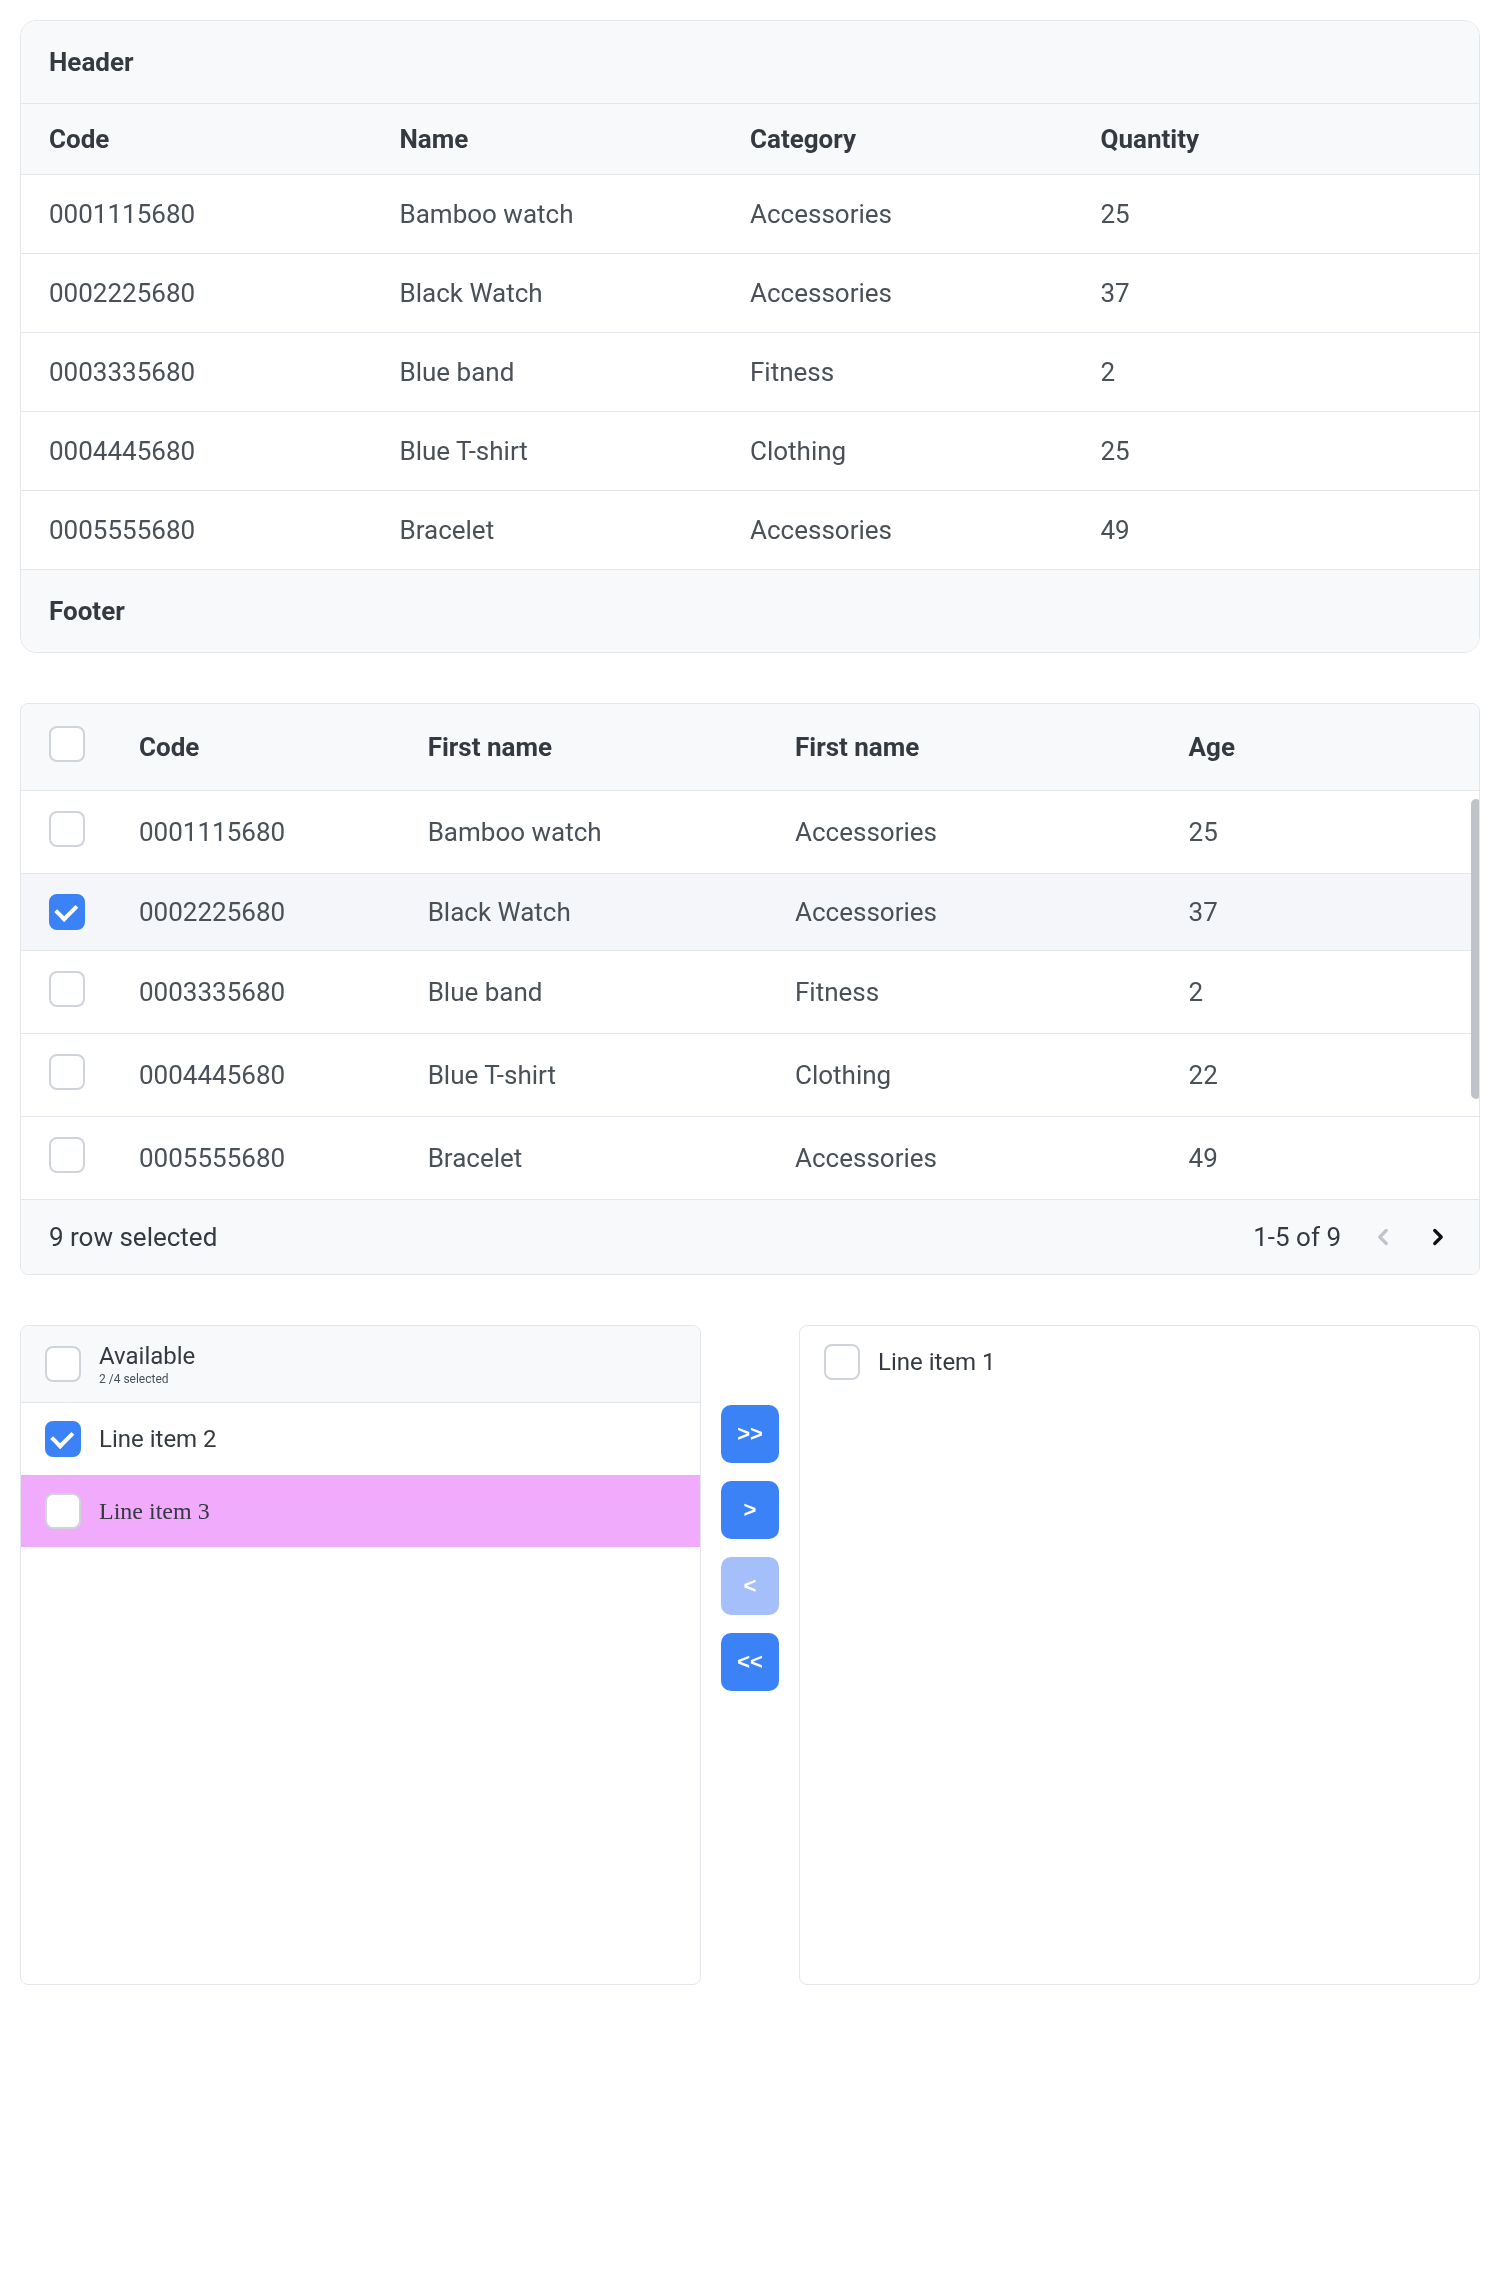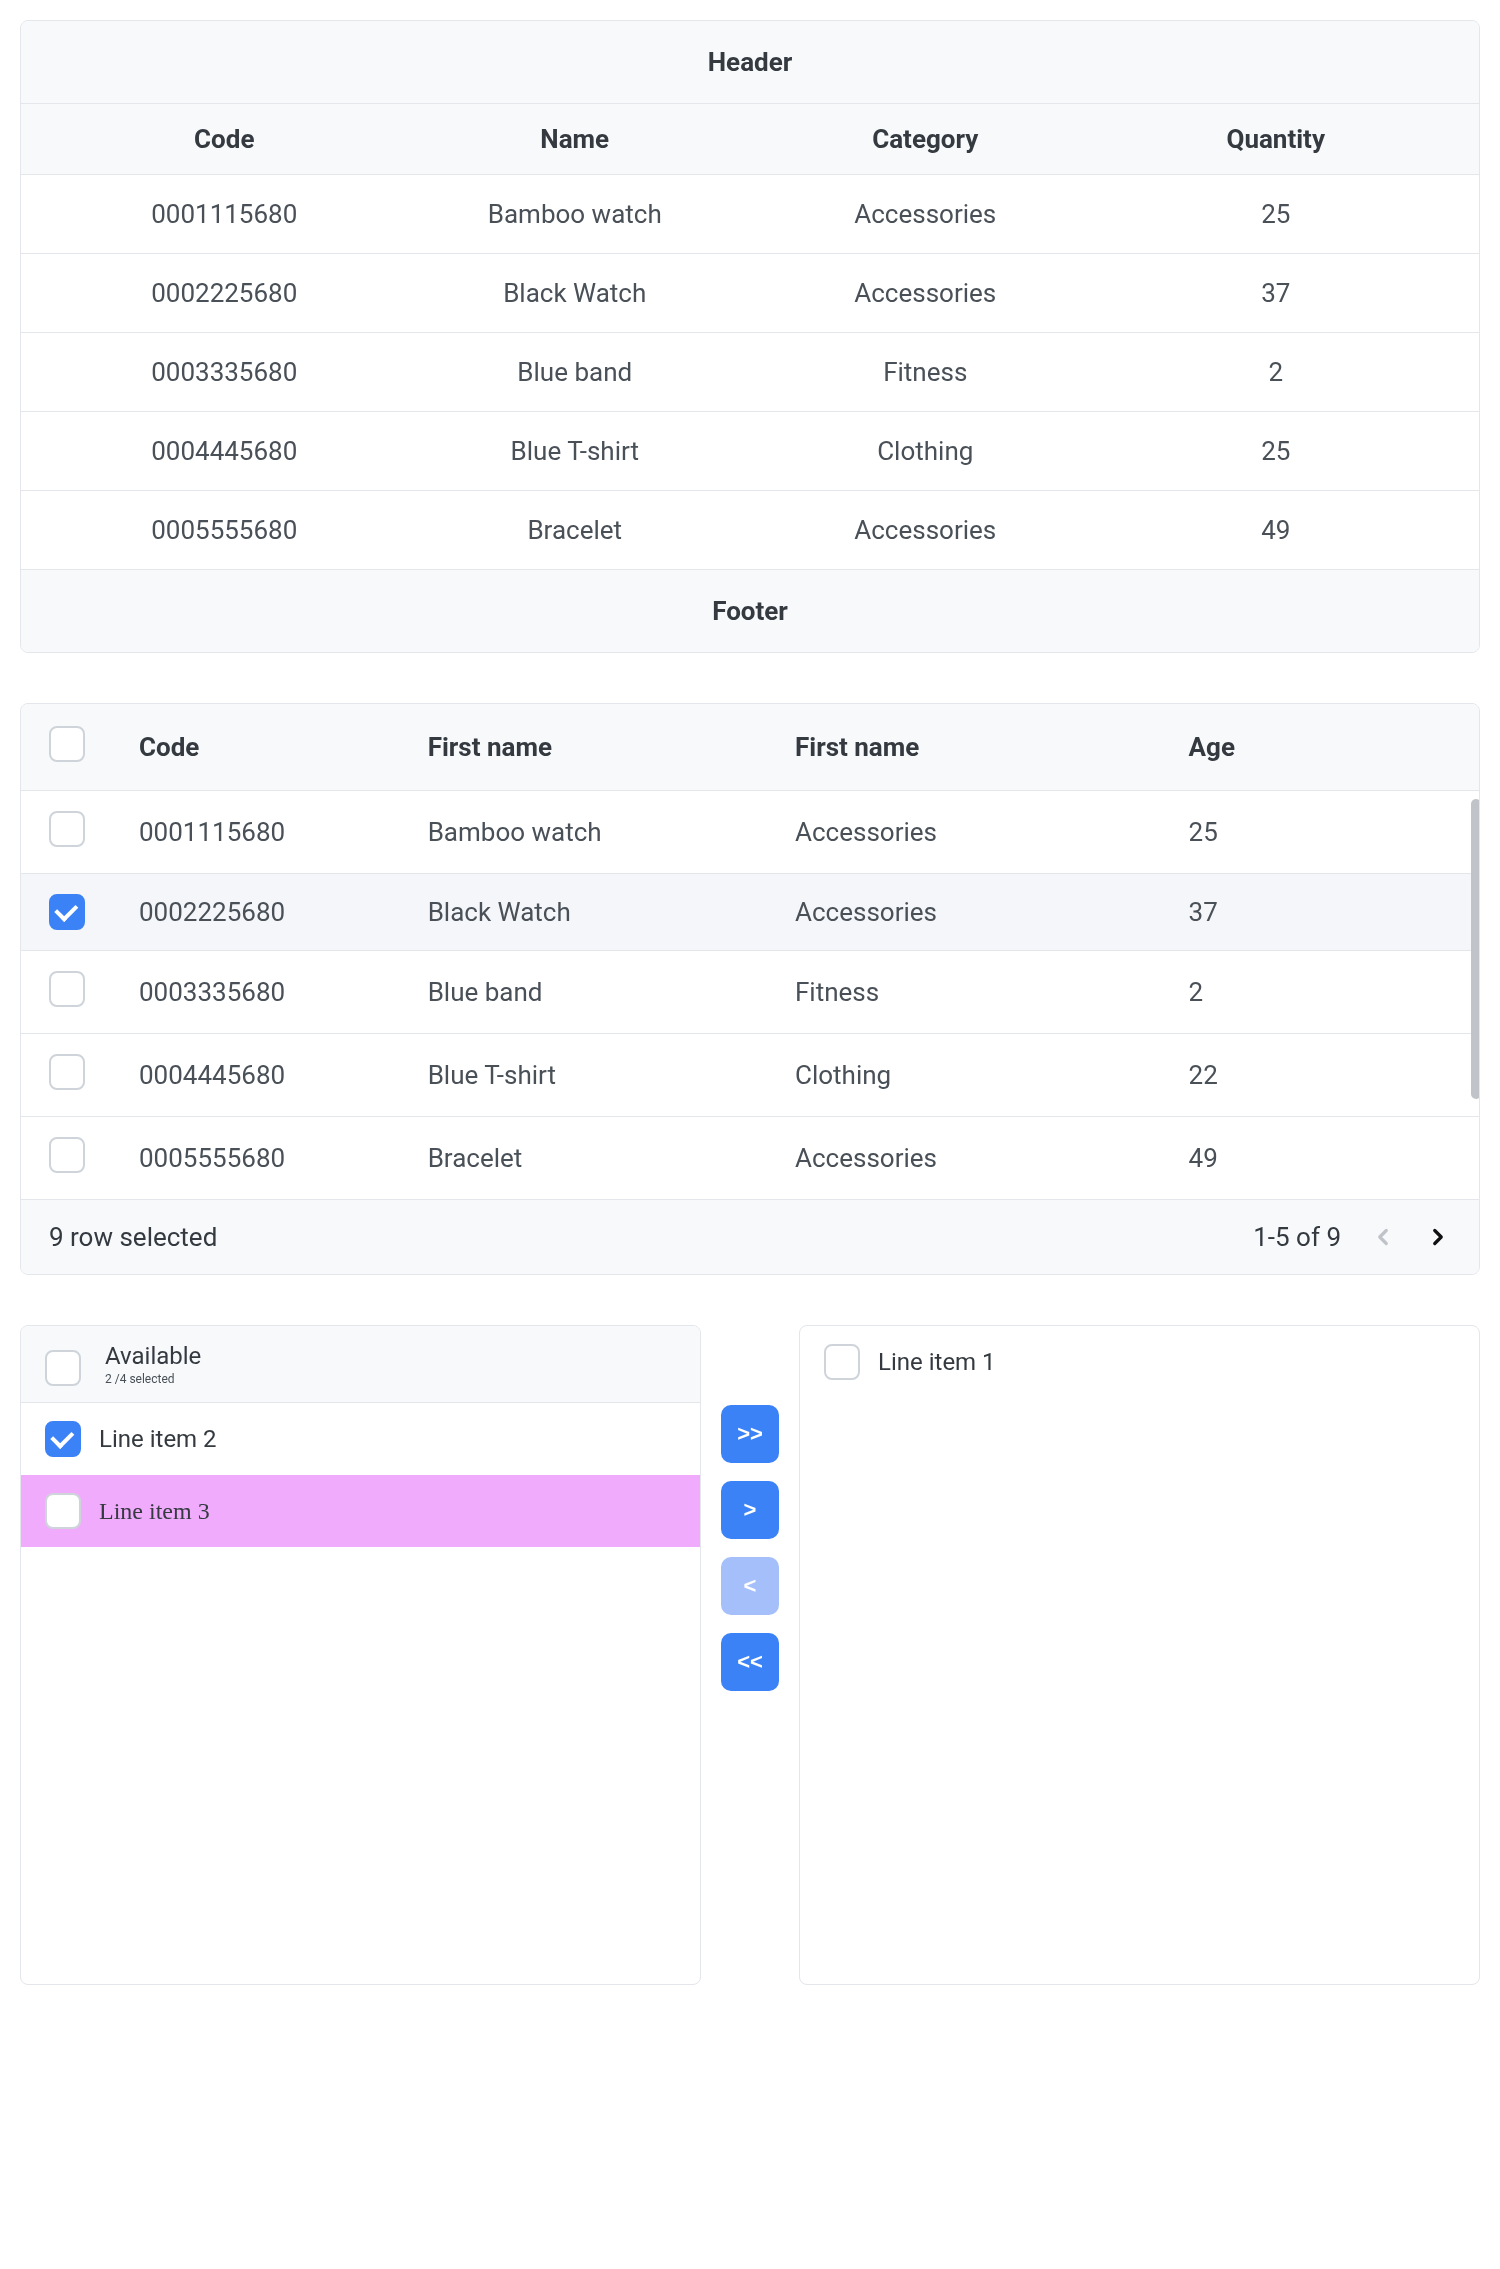--- a/index.html
+++ b/index.html
@@ -17,25 +17,24 @@
   body{
     margin:0;
     padding:20px;
     font-family:-apple-system,BlinkMacSystemFont,"Segoe UI",Roboto,Arial,sans-serif;
     background:#fff;
     color:var(--text);
     font-size:26px;
   }
   .panel{
     border:1px solid var(--border);
-    border-radius:8px;
+    border-radius:16px;
     overflow:hidden;
     margin-bottom:50px;
     background:var(--white);
-    text-align:center;
   }
   .panel-header,.panel-footer{
     background:var(--head-bg);
     padding:26px 28px;
     font-weight:700;
     color:var(--text-dark);
     font-size:26px;
   }
   .panel-footer{border-top:1px solid var(--border);}
   .thead{
@@ -136,22 +135,22 @@
   .tbox{
     flex:1;
     border:1px solid var(--border);
     border-radius:8px;
     overflow:hidden;
     background:var(--white);
     min-height:660px;
   }
   .tbox-head{
     display:flex;
-    align-items:flex-end;
-    gap:24px;
+    align-items:center;
+    gap:18px;
     padding:16px 24px;
     background:var(--head-bg);
     border-bottom:1px solid var(--border);
   }
   .tbox-titles{display:flex;flex-direction:column;}
   .tbox-title{color:var(--text-dark);font-size:24px;}
   .tbox-sub{color:var(--text);font-size:12px;margin-top:2px;}
   .tbox-item{
     display:flex;
     align-items:center;

